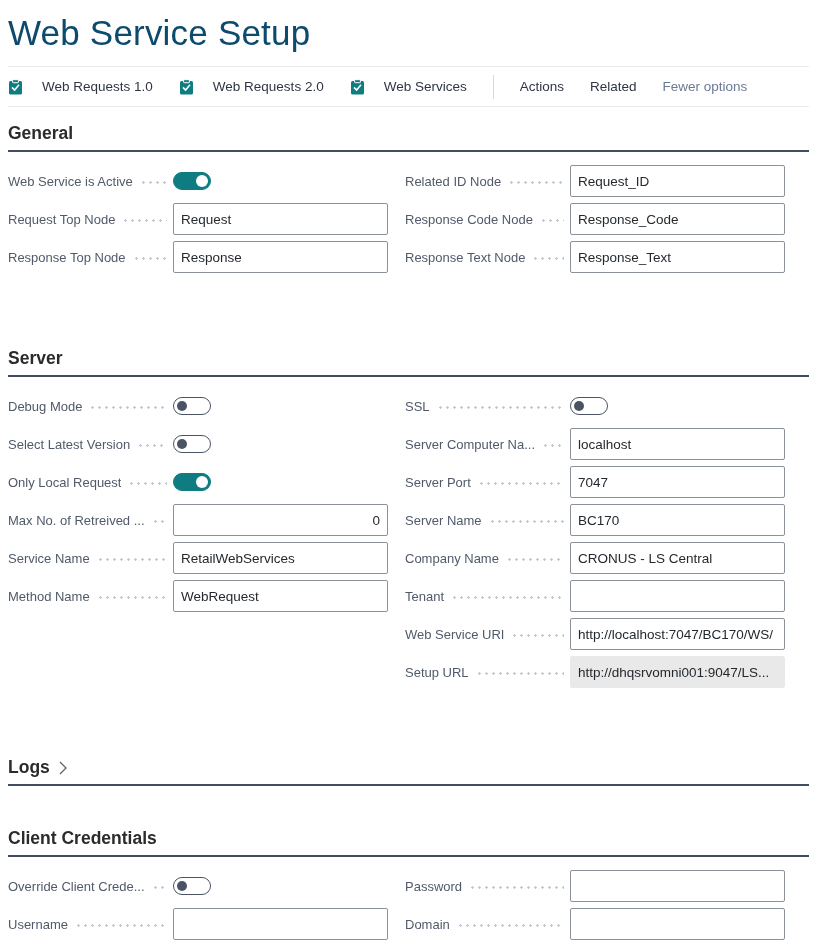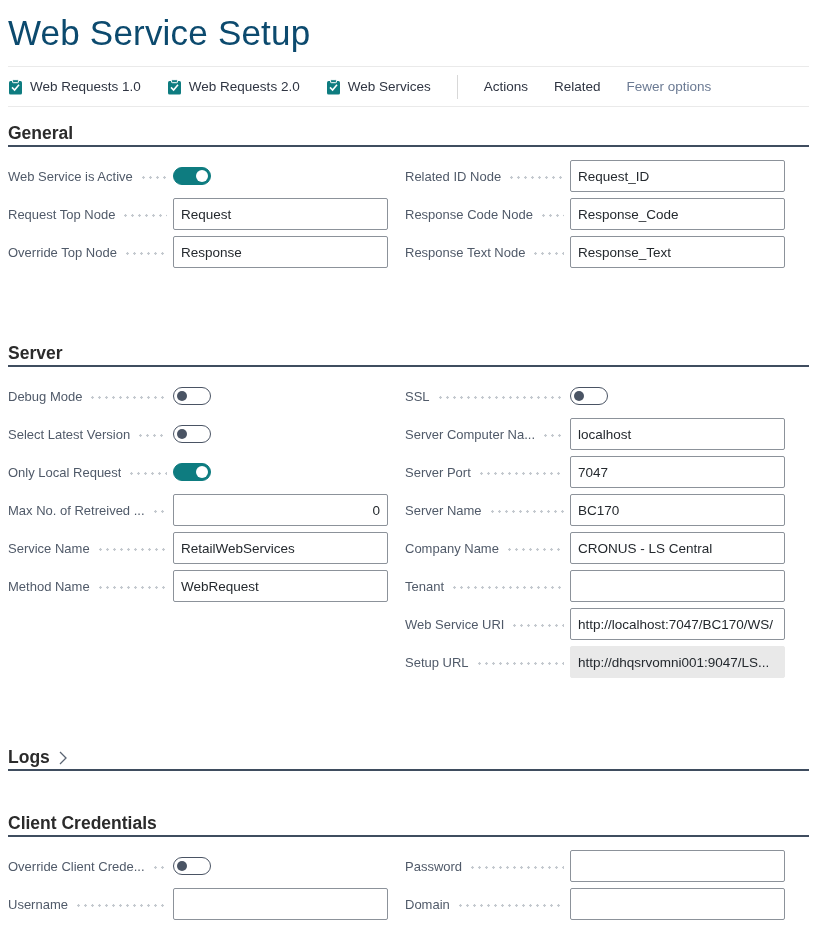--- a/index.html
+++ b/index.html
@@ -15,29 +15,29 @@
   .page{padding:0 8px;}
   h1.title{
     font-size:35px;font-weight:300;color:#0c4a6e;margin:0;
     padding-top:10px;line-height:46px;margin-bottom:10px;letter-spacing:.2px;
   }
   
   .toolbar{
     display:flex;align-items:center;gap:26px;height:41px;
     border-top:1px solid #eaeaea;border-bottom:1px solid #eaeaea;
   }
-  .tb-item{display:flex;align-items:center;gap:7px;font-size:13.5px;color:#2f3542;cursor:pointer;white-space:nowrap;}
+  .tb-item{display:flex;align-items:center;gap:19px;font-size:13.5px;color:#2f3542;cursor:pointer;white-space:nowrap;}
   .tb-item .ico{display:flex;color:var(--accent);}
   .tb-item.muted{color:#6b7a93;}
   .tb-sep{width:1px;height:24px;background:#d8d8d8;flex:none;}
   
   .sec{margin:0;}
   .sec-head{
     display:flex;align-items:center;border-bottom:2px solid var(--section_rule);
-    cursor:pointer;
+    padding-bottom:5px;cursor:pointer;
   }
   .sec-head h2{font-size:17.5px;font-weight:600;color:#2b2b2b;margin:0;line-height:24px;}
   .sec-head .chev{display:flex;margin-left:9px;margin-top:2px;color:#5a6472;}
   .m-general{margin-top:14px;}
   .m-server{margin-top:70px;}
   .m-logs{margin-top:64px;}
   .m-cred{margin-top:40px;}
   .fields{display:grid;grid-template-columns:380px 380px;column-gap:17px;margin-top:10px;}
   .row{display:flex;align-items:center;height:38px;}
   .lab{width:165px;flex:none;display:flex;align-items:center;font-size:13px;color:#505a69;min-width:0;}
@@ -131,21 +131,21 @@
         </div>
         <div class="row">
           <div class="lab">
             <span class="txt">Request Top Node</span>
               <span class="leader"></span>
           </div>
           <input class="txtbox" value="Request" style="">
         </div>
         <div class="row">
           <div class="lab">
-            <span class="txt">Override Top Node</span>
+            <span class="txt">Response Top Node</span>
               <span class="leader"></span>
           </div>
           <input class="txtbox" value="Response" style="">
         </div>
       </div>
       <div class="col">
         <div class="row">
           <div class="lab">
             <span class="txt">Related ID Node</span>
               <span class="leader"></span>

